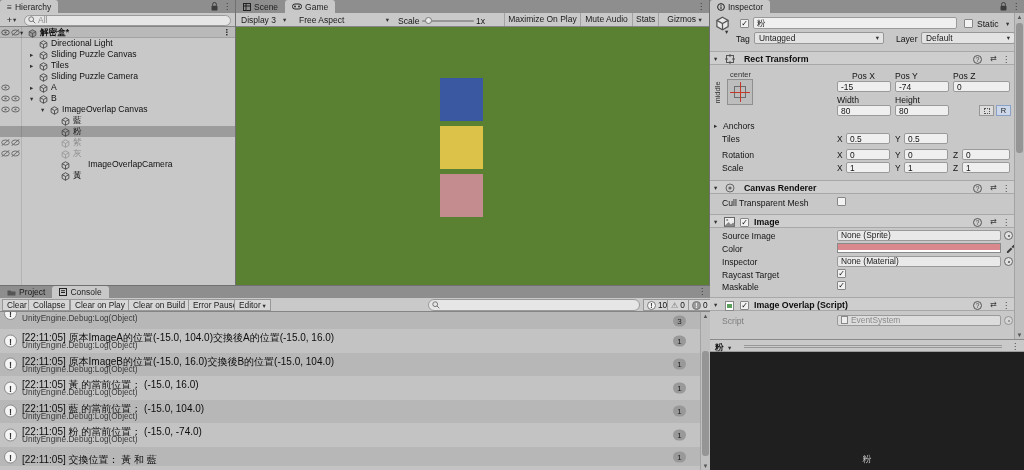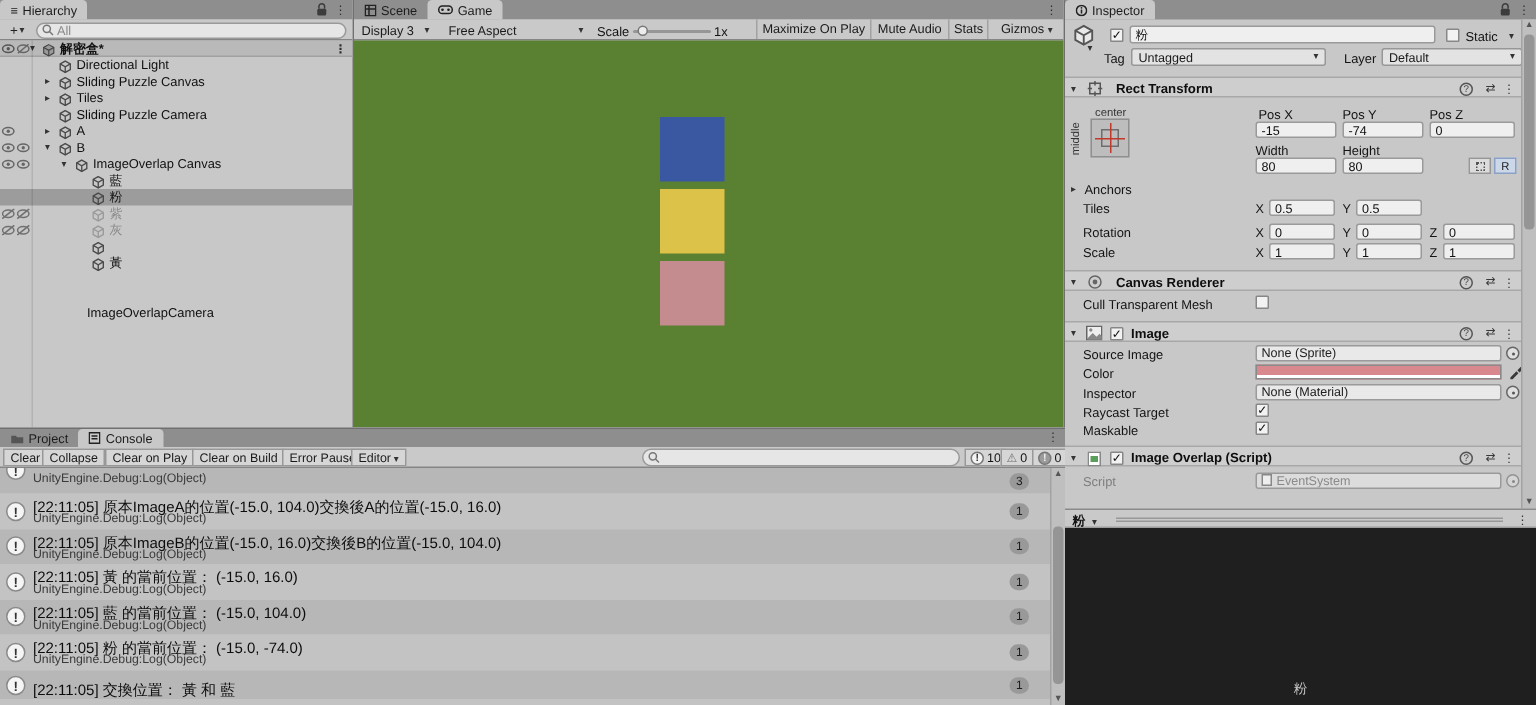--- a/index.html
+++ b/index.html
@@ -306,21 +306,21 @@
           </span>
           <span class="lbl" style="left: 73px;">灰</span>
         </div>
         <div class="hrow">
           <span class="cico" style="left: 61px;">
             <svg width="9" height="9" viewBox="0 0 12 12">
               <path d="M6 1 L10.5 3.5 V8.5 L6 11 L1.5 8.5 V3.5 Z" fill="none" stroke="#4a4a4a" stroke-width="1.2"></path>
               <path d="M1.5 3.5 L6 6 L10.5 3.5 M6 6 V11" fill="none" stroke="#4a4a4a" stroke-width="1.2"></path>
             </svg>
           </span>
-          <span class="lbl" style="left: 58px; margin-top: 44px;">ImageOverlapCamera</span>
+          <span class="lbl" style="left: 88px;">ImageOverlapCamera</span>
         </div>
         <div class="hrow">
           <span class="cico" style="left: 61px;">
             <svg width="9" height="9" viewBox="0 0 12 12">
               <path d="M6 1 L10.5 3.5 V8.5 L6 11 L1.5 8.5 V3.5 Z" fill="none" stroke="#4a4a4a" stroke-width="1.2"></path>
               <path d="M1.5 3.5 L6 6 L10.5 3.5 M6 6 V11" fill="none" stroke="#4a4a4a" stroke-width="1.2"></path>
             </svg>
           </span>
           <span class="lbl" style="left: 73px;">黃</span>
         </div>
@@ -535,21 +535,21 @@
     <span class="preseti" style="right:19px">⇄</span>
     <span class="ikebab" style="right:6px">⋮</span>
   </div>
   <span class="ilbl" style="left:17px;top:70px;width:27px;text-align:center;font-size:7.5px;color:#333">center</span>
   <span class="ilbl" style="left:-6px;top:88px;font-size:7.5px;color:#333;transform:rotate(-90deg);width:26px;text-align:center">middle</span>
   <div class="anchorbox" style="left:17px;top:79px">
     <span class="inner"></span>
     <span class="hline"></span>
     <span class="vline"></span>
   </div>
-  <span class="ilbl" style="left:129px;top:71px">Pos X</span>
+  <span class="ilbl" style="left:142px;top:71px">Pos X</span>
   <span class="ilbl" style="left:185px;top:71px">Pos Y</span>
   <span class="ilbl" style="left:243px;top:71px">Pos Z</span>
   <input class="ifield" style="left: 127px; top: 81px; width: 54px;" value="-15">
   <input class="ifield" style="left: 185px; top: 81px; width: 54px;" value="-74">
   <input class="ifield" style="left: 243px; top: 81px; width: 57px;" value="0">
   <span class="ilbl" style="left:127px;top:95px">Width</span>
   <span class="ilbl" style="left:185px;top:95px">Height</span>
   <input class="ifield" style="left: 127px; top: 105px; width: 54px;" value="80">
   <input class="ifield" style="left: 185px; top: 105px; width: 54px;" value="80">
   <span class="minib" style="left:269px;top:105px"><span class="dotsq"></span></span>

